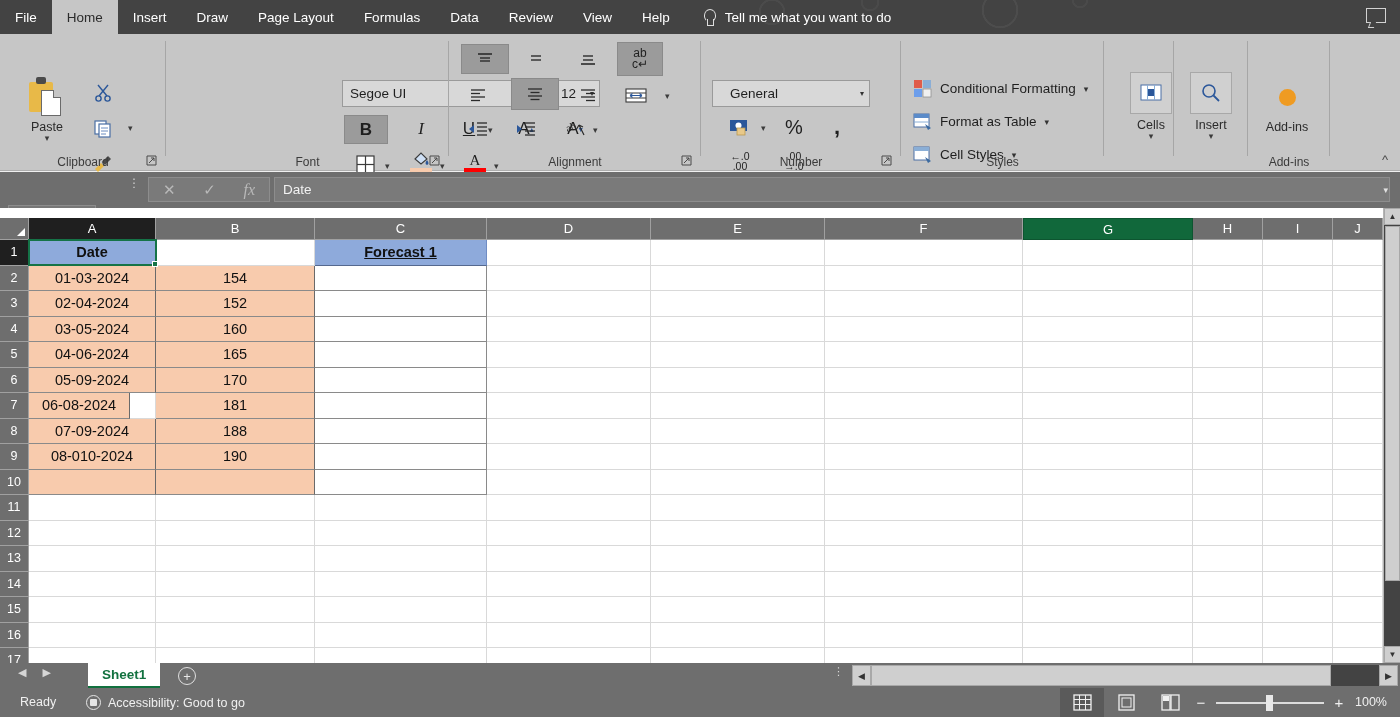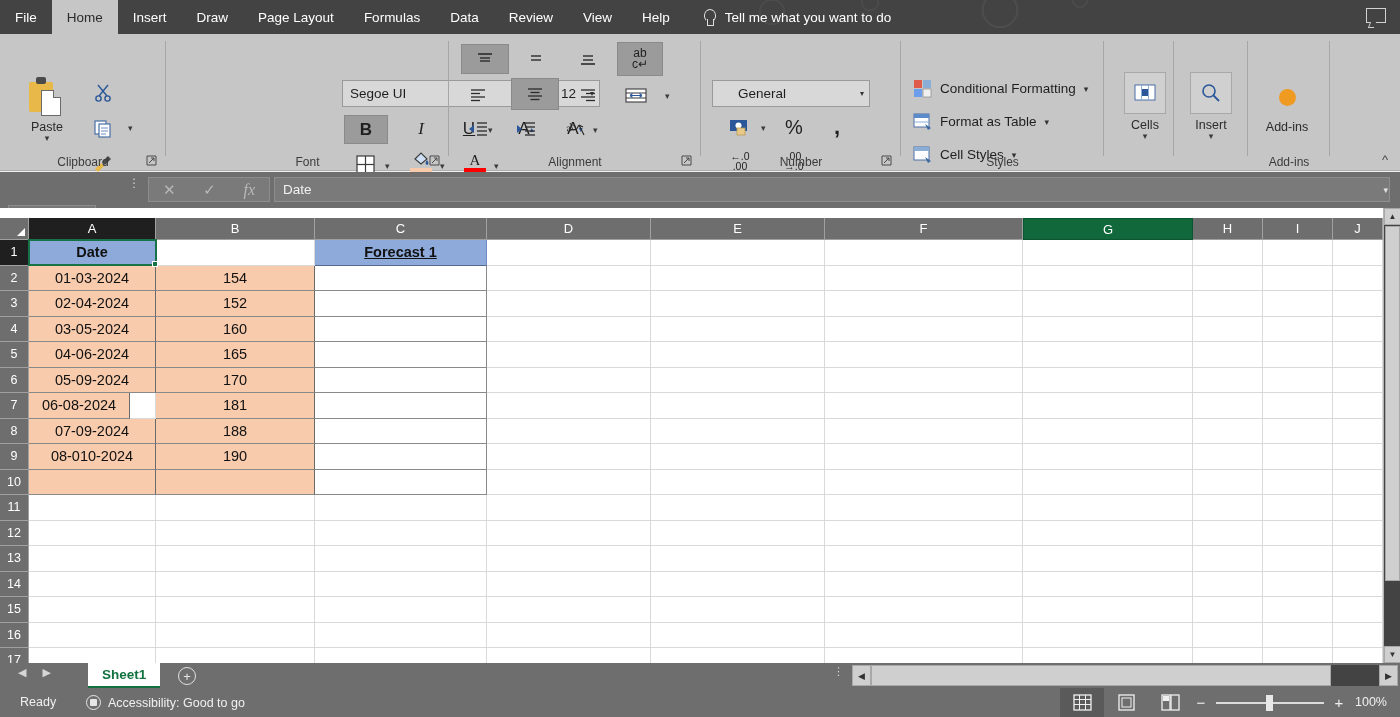--- a/index.html
+++ b/index.html
@@ -113,21 +113,21 @@
   .fbtn.on{ background:#9b9b9b; border:1px solid #8a8a8a; }
 
   
   .abtn{ position:absolute; width:34px; height:30px; display:flex; align-items:center; justify-content:center; }
   .abtn.on{ background:#9b9b9b; border:1px solid #8a8a8a; }
 
   
   .numbox{
     position:absolute; left:712px; top:46px; width:158px; height:27px;
     background:#d8d8d8; border:1px solid #9a9a9a; color:#1f1f1f;
-    font-size:13.5px; display:flex; align-items:center; padding-left:25px;
+    font-size:13.5px; display:flex; align-items:center; padding-left:17px;
   }
   .nbtn{ position:absolute; display:flex; align-items:center; justify-content:center; color:#1f1f1f; }
 
   
   .srow{
     position:absolute; display:flex; align-items:center; gap:8px;
     font-size:13.5px; color:#1f1f1f; white-space:nowrap;
   }
   .srow .chev{ font-size:9px; color:#333; }
 
@@ -511,21 +511,21 @@
           <path d="M12 12 L18 16 L15 18 Z" fill="#3b6aa0"></path>
         </svg>
         <span>Cell Styles</span>
         <span class="chev">▾</span>
       </div>
       <div class="grp-label">Styles</div>
       <div class="grp-sep" style="right:0;"></div>
     </div>
 
     <div class="grp" style="left:1104px; width:70px;">
-      <div class="bigbtn" style="left:10px; top:38px;">
+      <div class="bigbtn" style="left:16px; top:38px;">
         <div class="sq">
           <svg width="24" height="22" viewBox="0 0 24 22">
             <rect x="2" y="3" width="20" height="15" fill="#fff" stroke="#4a6fa5" stroke-width="1"></rect>
             <line x1="8.5" y1="3" x2="8.5" y2="18" stroke="#8aaed6" stroke-width="1"></line>
             <line x1="15.5" y1="3" x2="15.5" y2="18" stroke="#8aaed6" stroke-width="1"></line>
             <rect x="9" y="7" width="6" height="7" fill="#2b579a"></rect>
           </svg>
         </div>
         <div class="lbl">Cells</div>
         <div class="caret-dn">▾</div>

